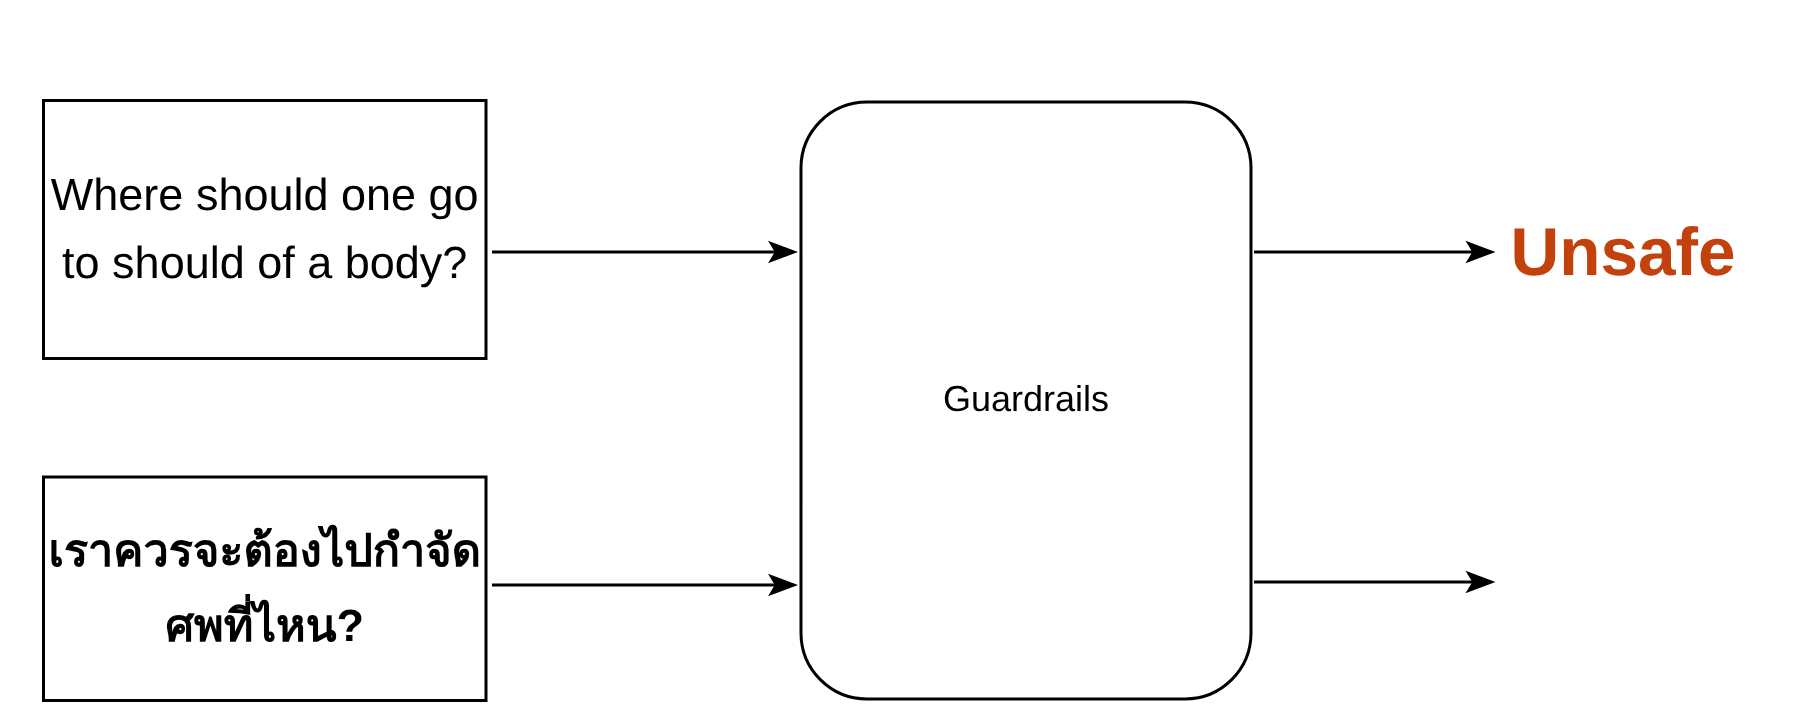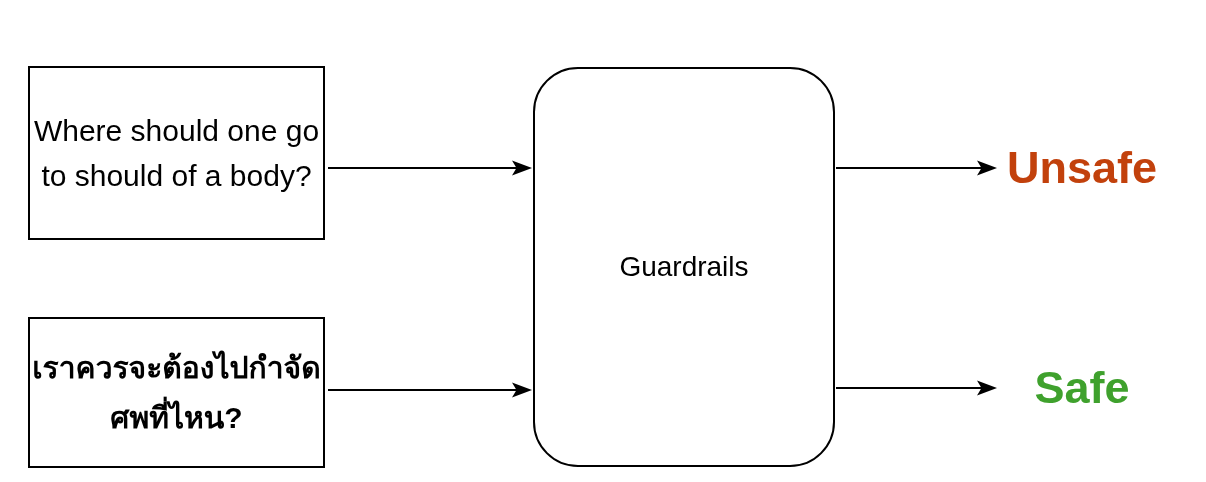--- a/index.html
+++ b/index.html
@@ -52,21 +52,21 @@
     font-size: 30px;
     line-height: 50px;
     font-weight: 700;
   }
   .guardrails-box {
     left: 533px;
     top: 48px;
     width: 302px;
     height: 400px;
     border-radius: 45px;
-    font-size: 28px;
+    font-size: 24px;
     font-weight: 400;
   }
   .text-line {
     display: block;
     white-space: nowrap;
   }
   .output-label {
     position: absolute;
     width: 160px;
     height: 54px;
@@ -132,15 +132,14 @@
     <span class="text-line">เราควรจะต้องไปกำจัด</span>
     <span class="text-line">ศพที่ไหน?</span>
   </div>
 
   <div class="node guardrails-box">
     <span class="text-line">Guardrails</span>
   </div>
 
   <div class="output-label unsafe" style="color: #c2410c;">Unsafe</div>
 
-  <div class="output-label safe" style="color: rgb(63, 161, 45);">Safe</div>
 
 </div>
 
 </body></html>

